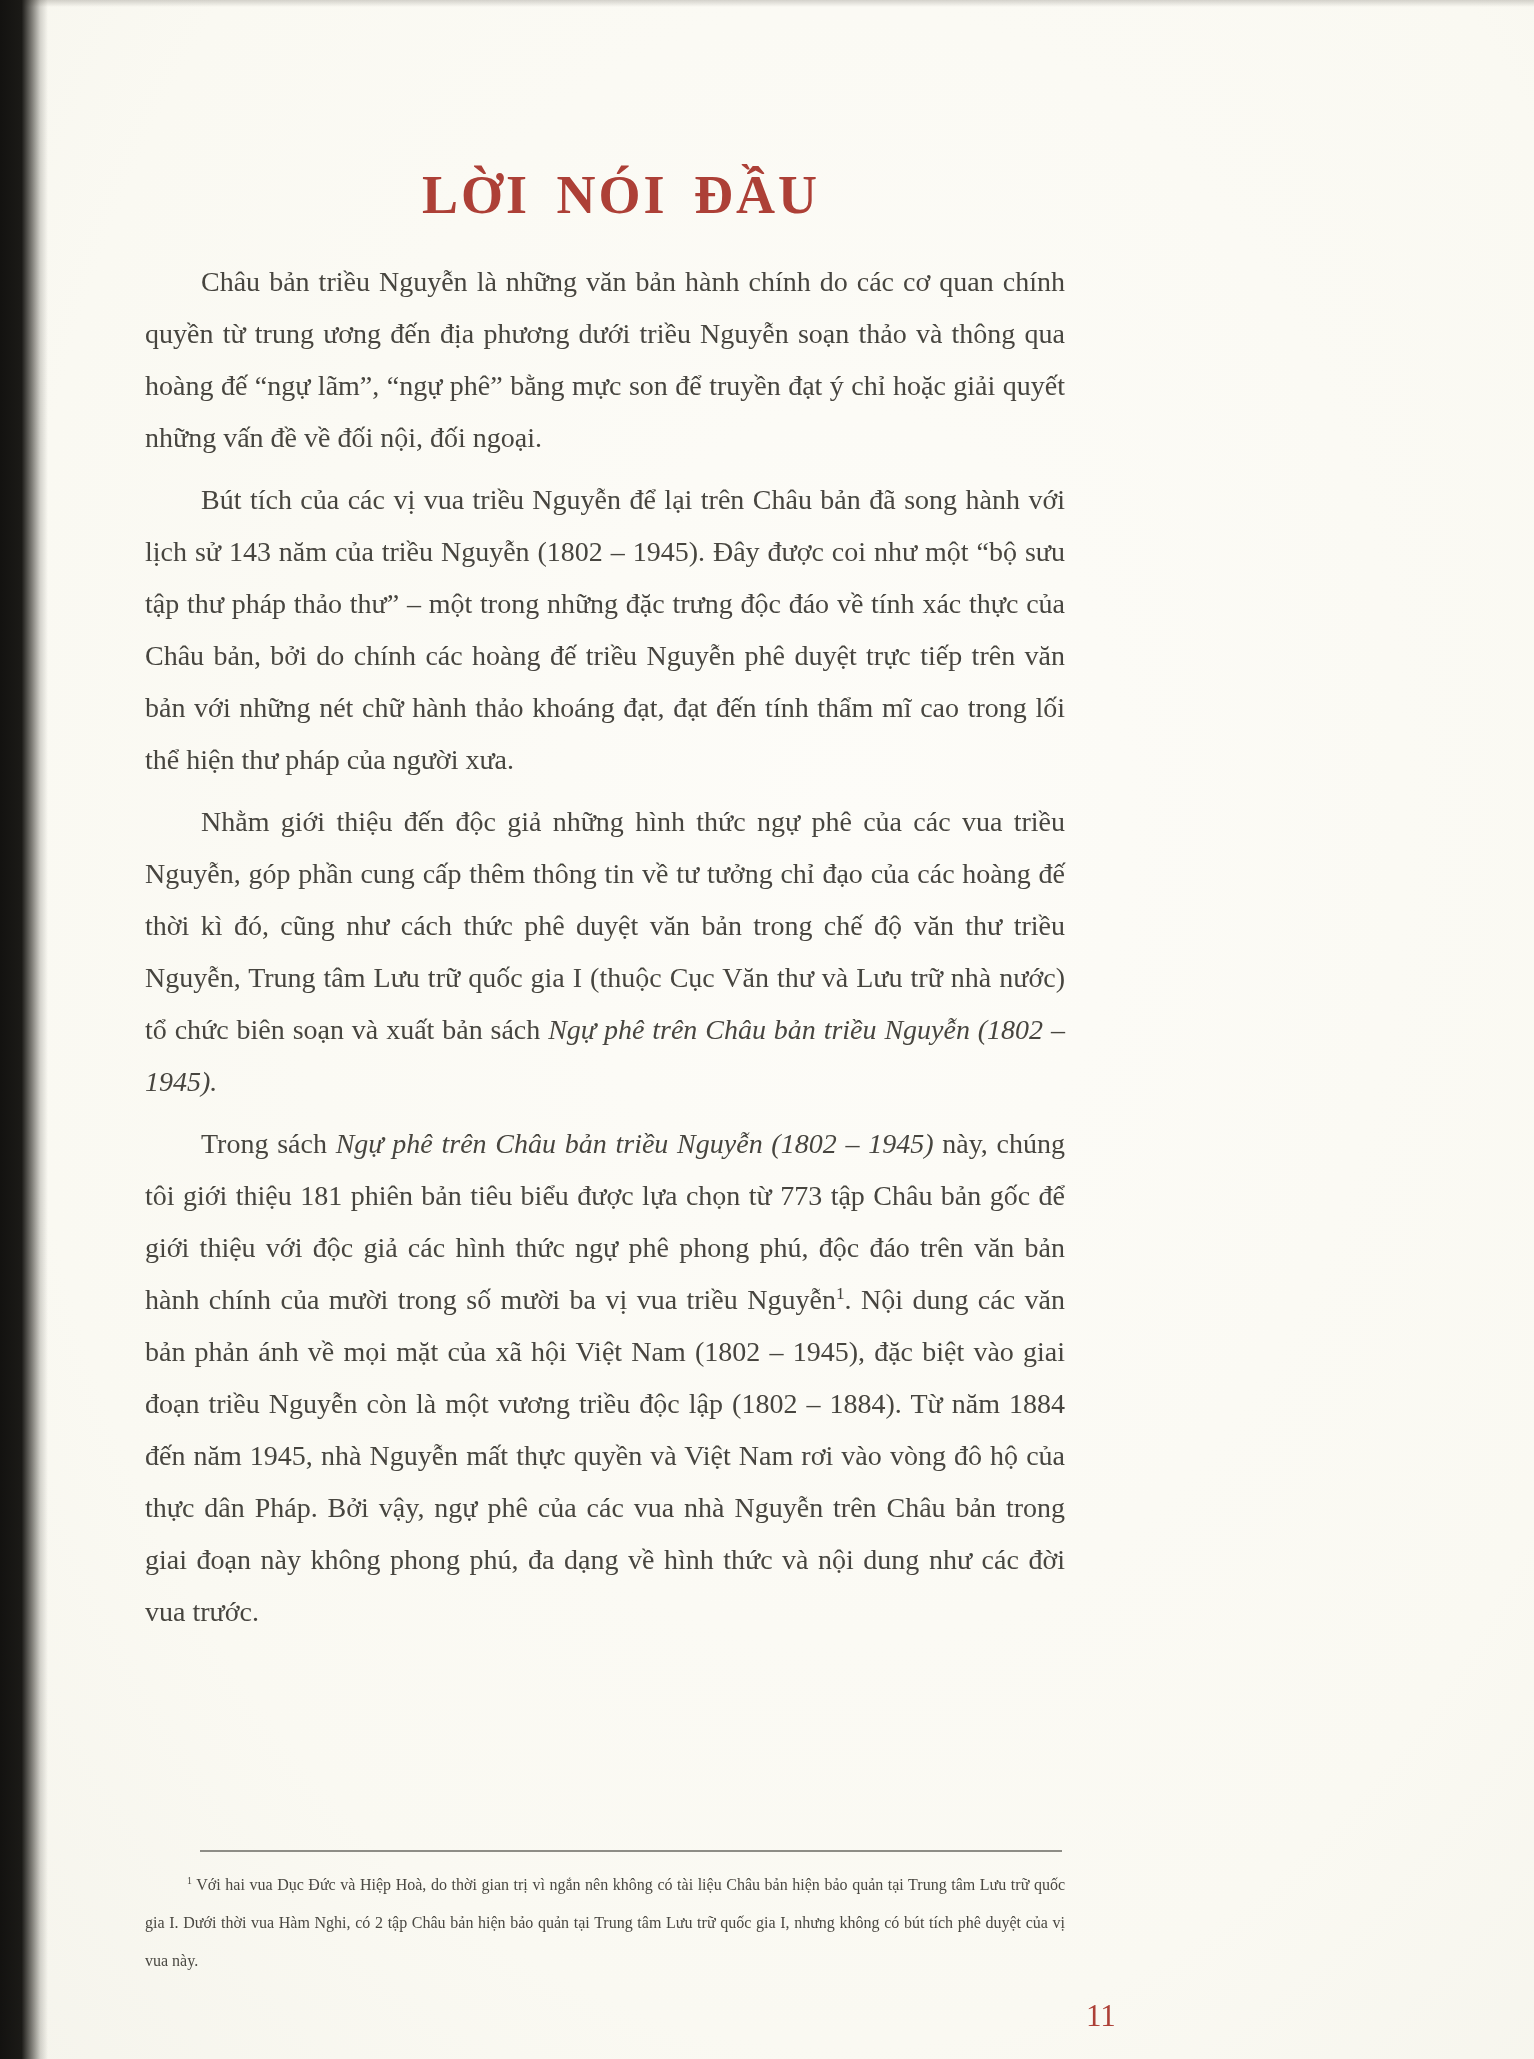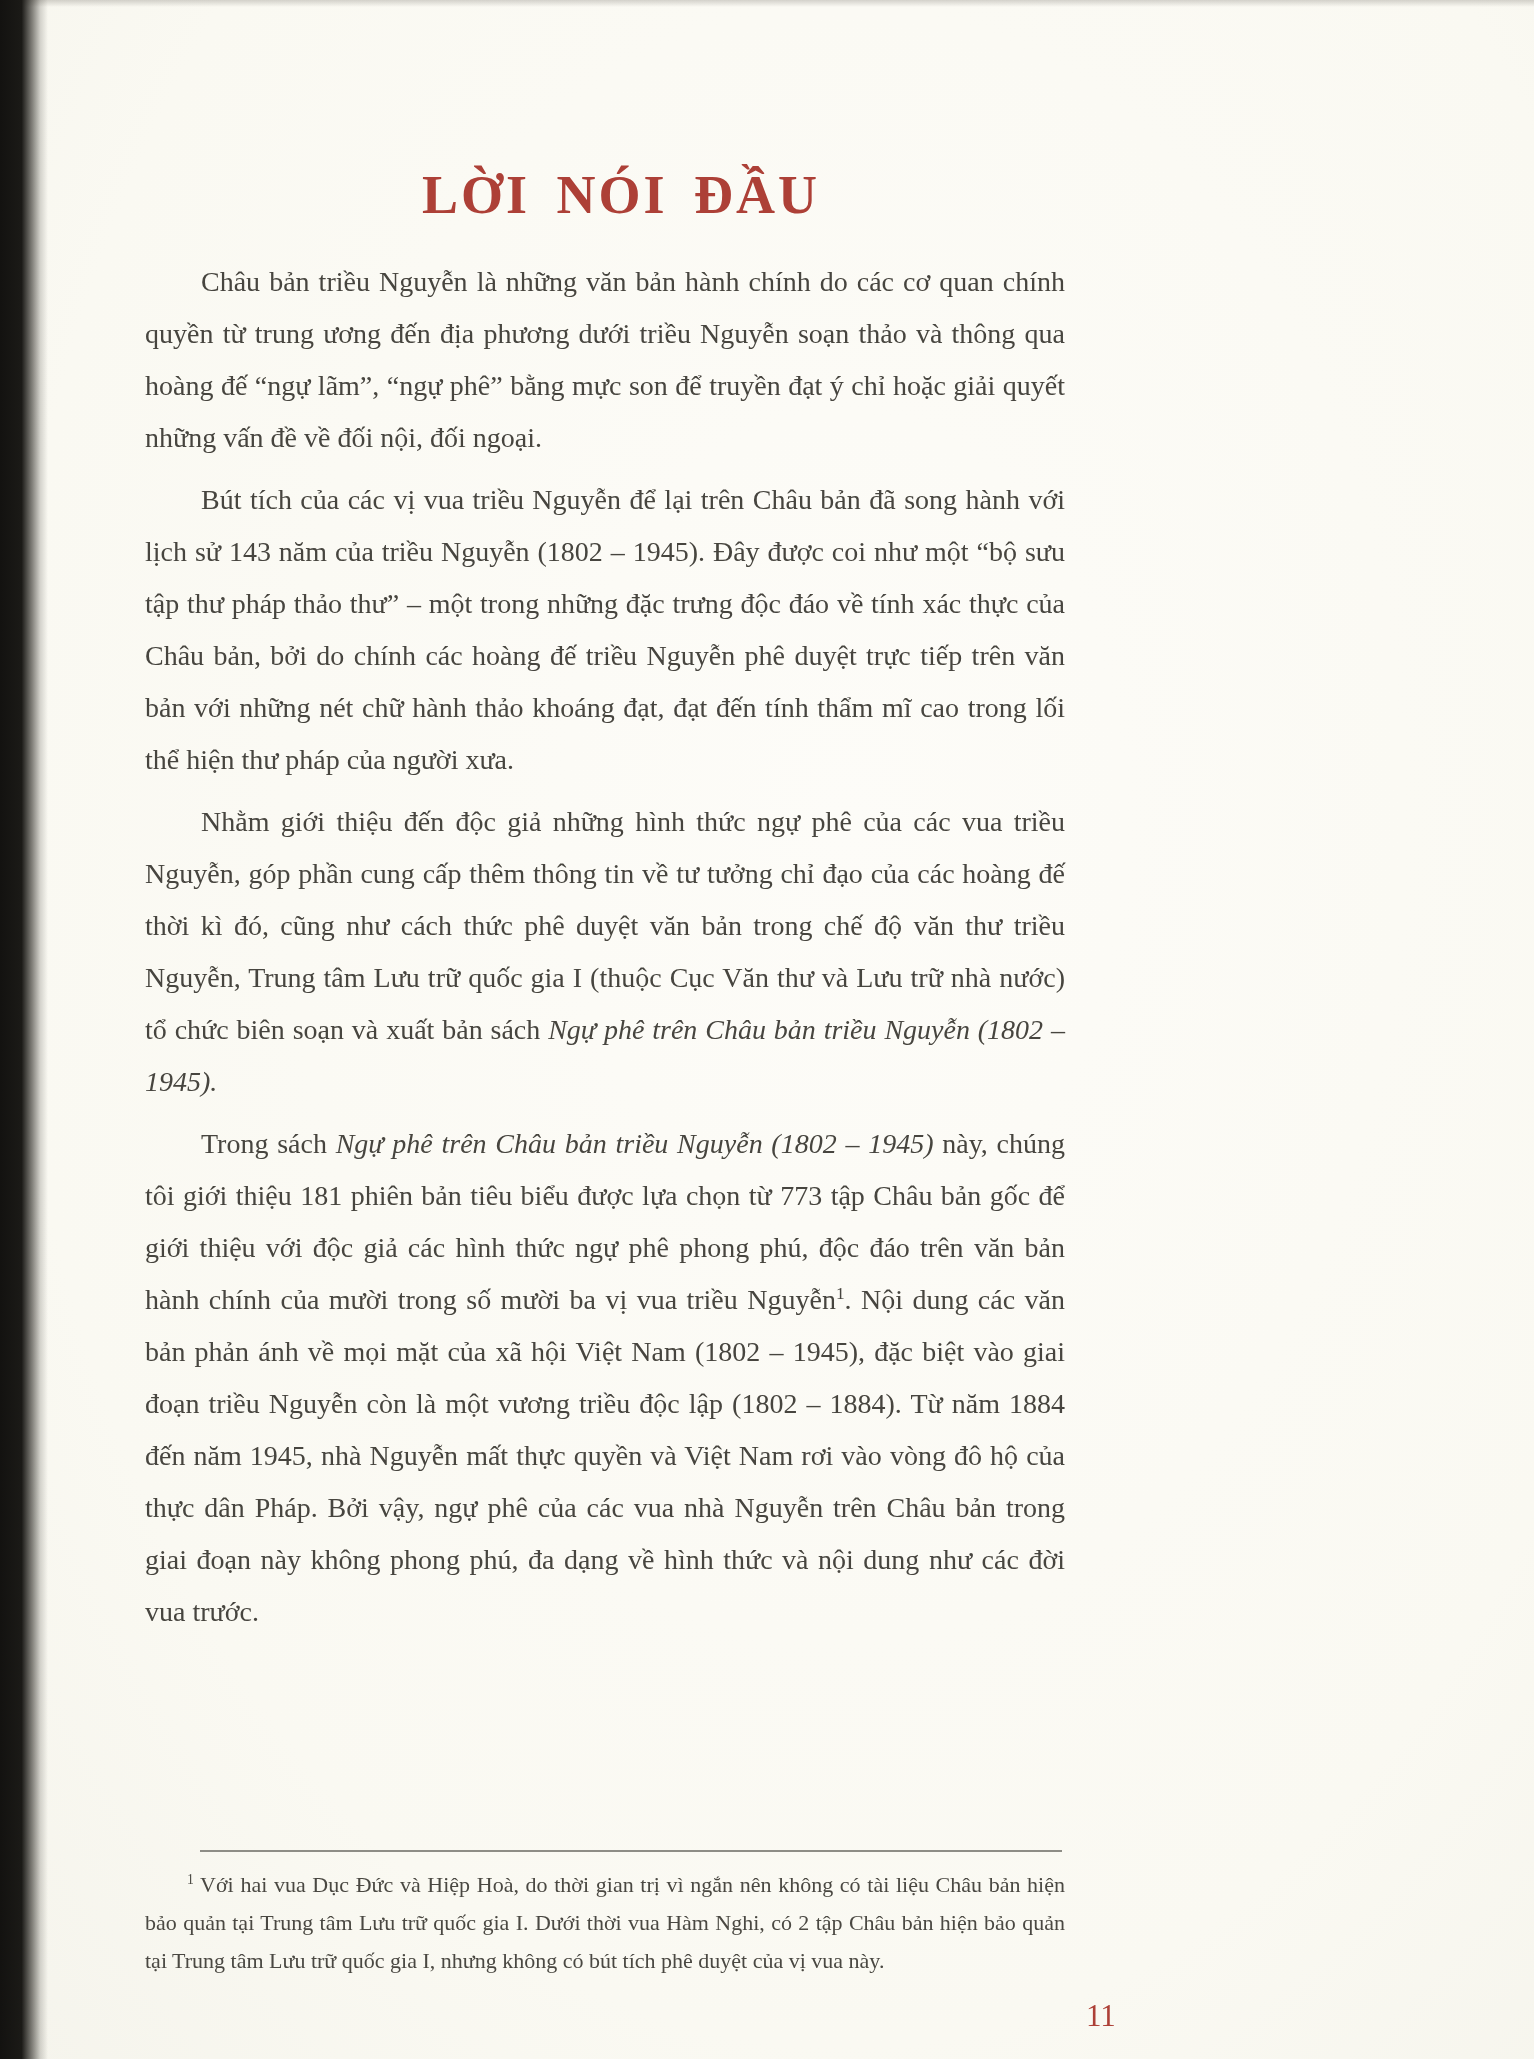--- a/index.html
+++ b/index.html
@@ -71,21 +71,21 @@
     width: 920px;
   }
   .footnote-rule {
     margin-left: 55px;
     width: 862px;
     height: 0;
     border-top: 2px solid #8e8d86;
   }
   .footnote {
     margin: 14px 0 4px 0;
-    font-size: 22px;
+    font-size: 16px;
     line-height: 38px;
     text-align: justify;
     text-indent: 42px;
     color: #4a4842;
   }
   .page-number {
     position: absolute;
     left: 1086px; top: 1950px;
     font-size: 31px;
     color: #ad4037;

